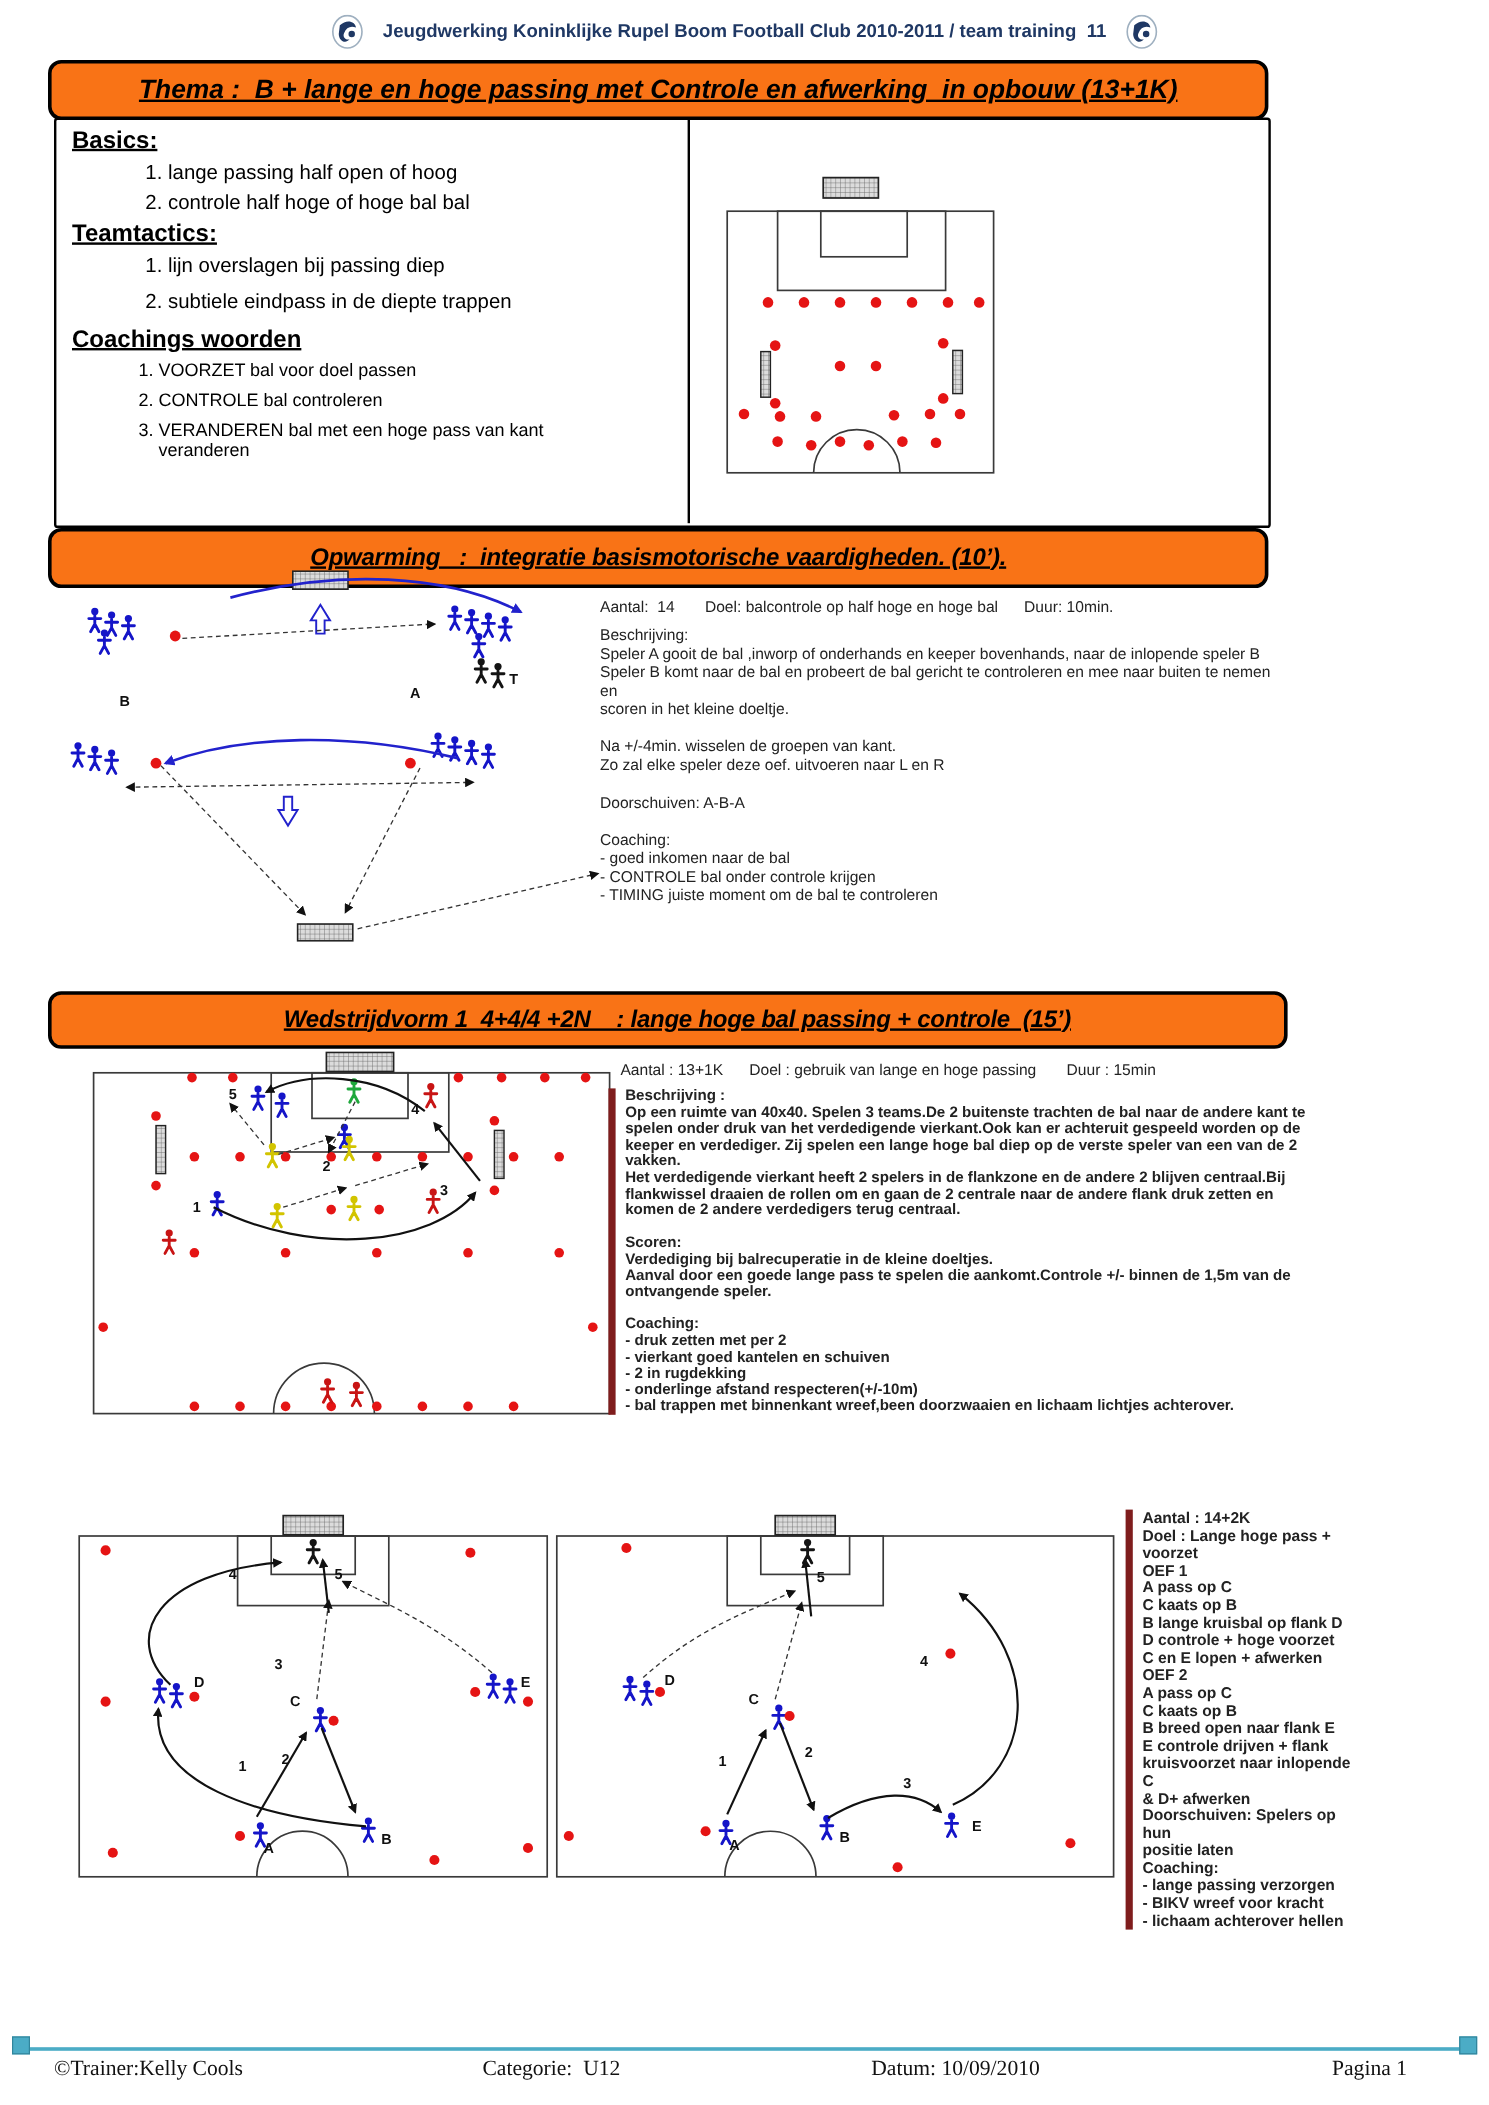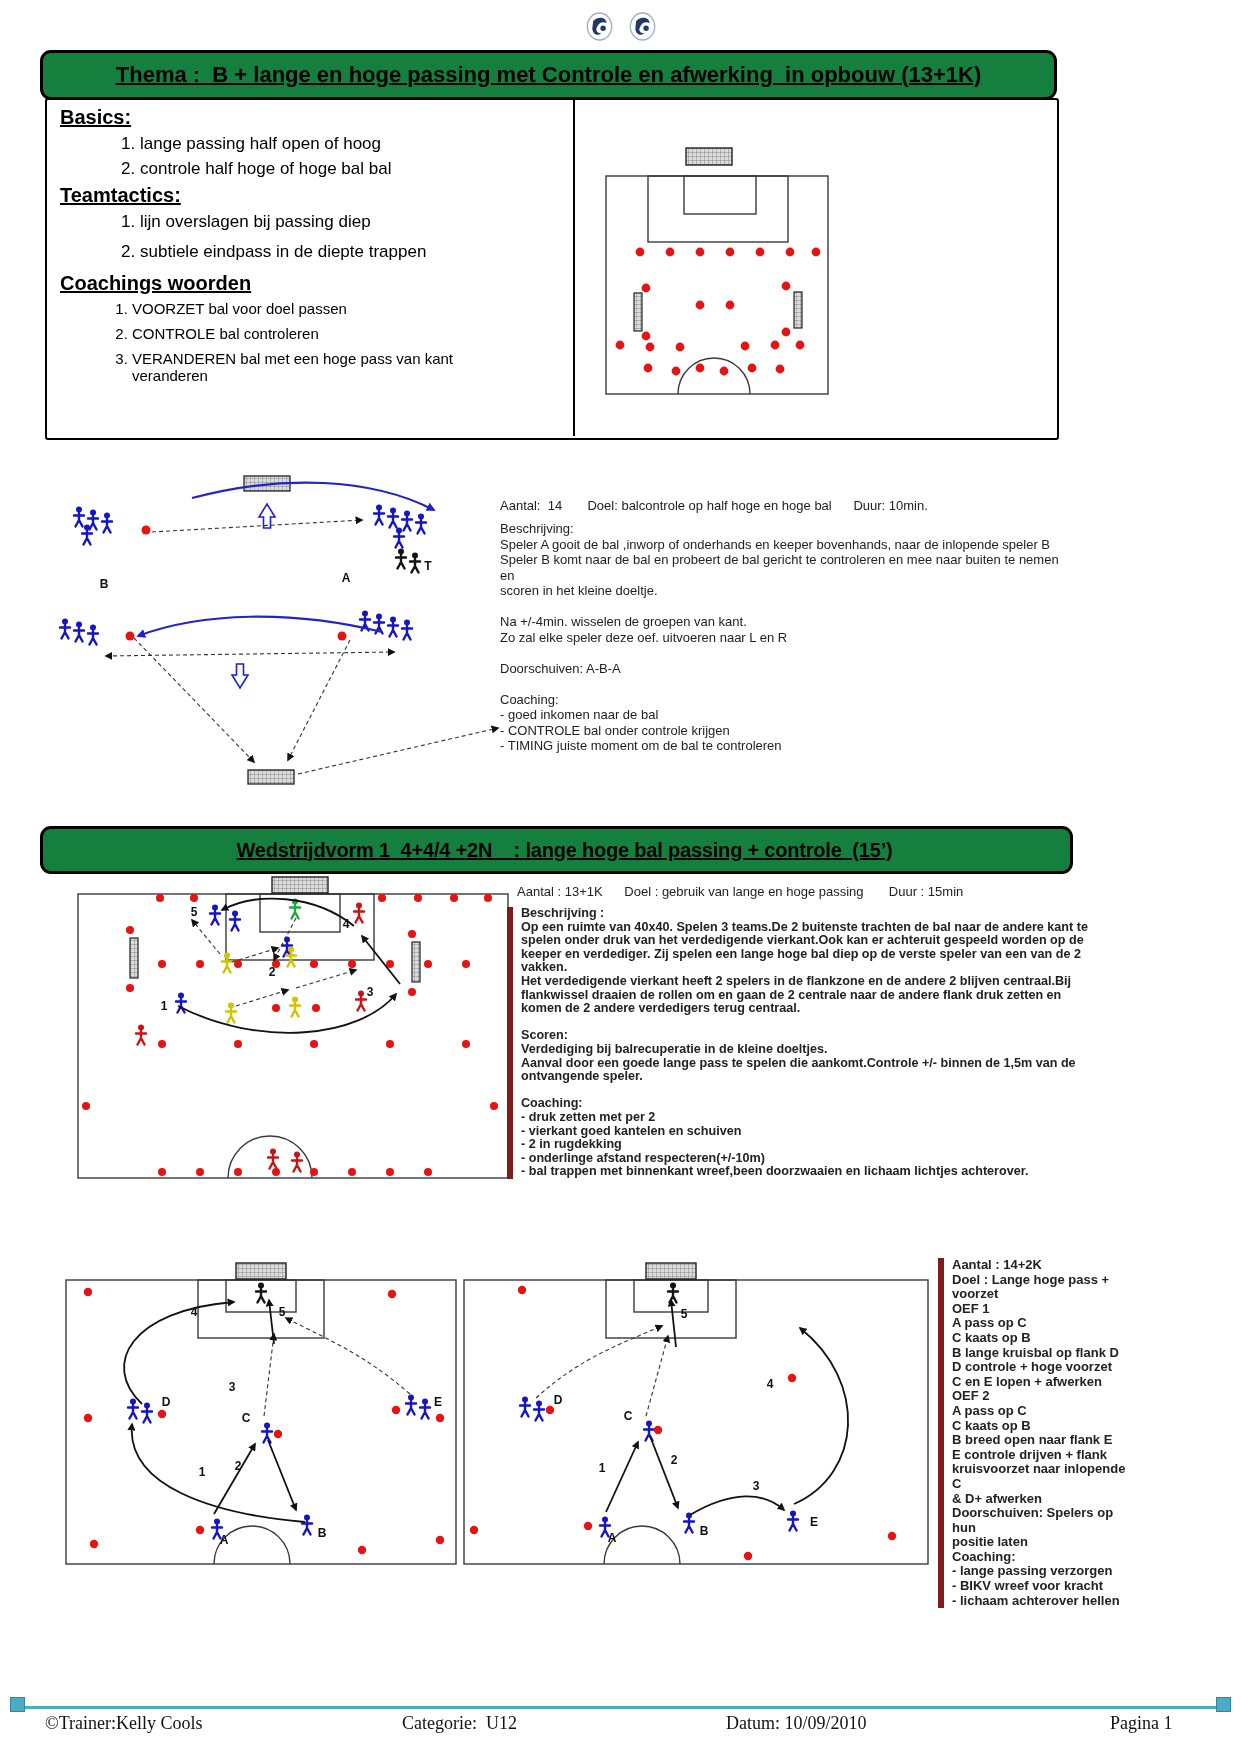--- a/index.html
+++ b/index.html
@@ -3,22 +3,22 @@
 <meta charset="utf-8">
 <style>
   html,body{margin:0;padding:0;background:#fff;}
   .page{position:relative;width:1241px;height:1754px;background:#fff;overflow:hidden;
         font-family:"Liberation Sans",sans-serif;color:#000;}
   .abs{position:absolute;}
   
   .hdr{left:0;top:12px;width:100%;display:flex;align-items:center;justify-content:center;gap:16px;}
   .hdr-title{font-size:15.5px;font-weight:bold;color:#1F3864;white-space:pre;}
   
-  .hbox{border:3px solid #000;border-radius:11px;background:#15803d;display:flex;
-        align-items:center;justify-content:center;}
+  .hbox{border:3px solid #000;border-radius:11px;background:#f97316;display:flex;
+        align-items:center;justify-content:center;font-style:italic;}
   .hbox span{font-weight:bold;text-decoration:underline;text-decoration-thickness:2px;white-space:pre;}
   .thema-text{font-size:22px;}
   .sec-text{font-size:20px;letter-spacing:-0.2px;}
   
   .ibox{border:2px solid #000;border-radius:3px;background:#fff;}
   .vdiv{width:2px;background:#000;}
   .lh{font-size:20px;font-weight:bold;text-decoration:underline;text-decoration-thickness:2px;margin:0;}
   ol{margin:5px 0 3px 0;padding-left:80px;}
   ol.big li{font-size:17px;margin-bottom:5px;}
   ol.med li{font-size:17px;margin-bottom:10px;}
@@ -68,20 +68,21 @@
 </svg>
 
 <div class="page">
 
   <div class="abs hdr">
     <svg viewBox="0 0 30 32" width="27" height="29">
       <ellipse cx="15" cy="16" rx="13.5" ry="15" fill="#fff" stroke="#9FB0C0" stroke-width="1.5"></ellipse>
       <path d="M8 10 C14 4, 22 6, 23 12 C18 10,14 12,12 17 C10 21,14 24,17 23 C13 28,7 24,7 18 Z" fill="#1F3864"></path>
       <circle cx="19" cy="18" r="3" fill="#1F3864"></circle>
     </svg>
+    <div class="hdr-title">Jeugdwerking Koninklijke Rupel Boom Football Club 2010-2011 / team training  11</div>
     <svg viewBox="0 0 30 32" width="27" height="29">
       <ellipse cx="15" cy="16" rx="13.5" ry="15" fill="#fff" stroke="#9FB0C0" stroke-width="1.5"></ellipse>
       <path d="M8 10 C14 4, 22 6, 23 12 C18 10,14 12,12 17 C10 21,14 24,17 23 C13 28,7 24,7 18 Z" fill="#1F3864"></path>
       <circle cx="19" cy="18" r="3" fill="#1F3864"></circle>
     </svg>
   </div>
 
   <div class="abs hbox" style="left:40px;top:50px;width:1011px;height:44px;">
     <span class="thema-text">Thema :  B + lange en hoge passing met Controle en afwerking  in opbouw (13+1K)</span>
   </div>
@@ -141,20 +142,23 @@
       <circle class="cn" cx="48" cy="228" r="4.4"></circle>
         <circle class="cn" cx="76" cy="231" r="4.4"></circle>
       <circle class="cn" cx="100" cy="228" r="4.4"></circle>
         <circle class="cn" cx="124" cy="231" r="4.4"></circle>
       <circle class="cn" cx="152" cy="228" r="4.4"></circle>
         <circle class="cn" cx="180" cy="229" r="4.4"></circle>
     </g>
   </svg>
 
 
+  <div class="abs hbox" style="left:40px;top:440px;width:1011px;height:44px;">
+    <span class="sec-text">Opwarming   :  integratie basismotorische vaardigheden. (10’).</span>
+  </div>
 
   <svg class="abs" style="left:42px;top:470px;" width="470" height="340" viewBox="0 0 470 340">
     <rect x="202" y="6" width="46" height="15" fill="url(#net)" stroke="#222" stroke-width="1.3"></rect>
     <path class="blo" d="M221.5 58 V47 H217 L225 34 L233 47 H228.5 V58 Z"></path>
     <g>
       <use href="#pl" x="30" y="36" width="14" height="22" class="bp"></use>
       <use href="#pl" x="44" y="39" width="14" height="22" class="bp"></use>
       <use href="#pl" x="58" y="42" width="14" height="22" class="bp"></use>
       <use href="#pl" x="38" y="54" width="14" height="22" class="bp"></use>
     </g>

